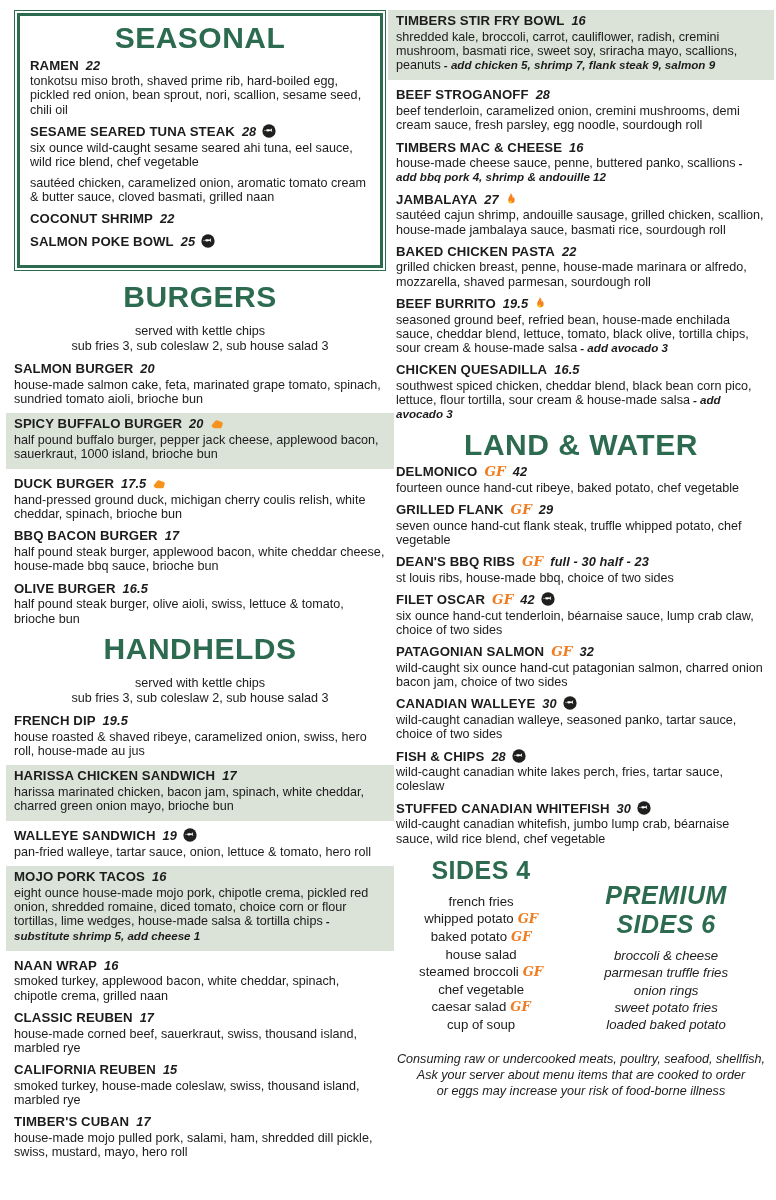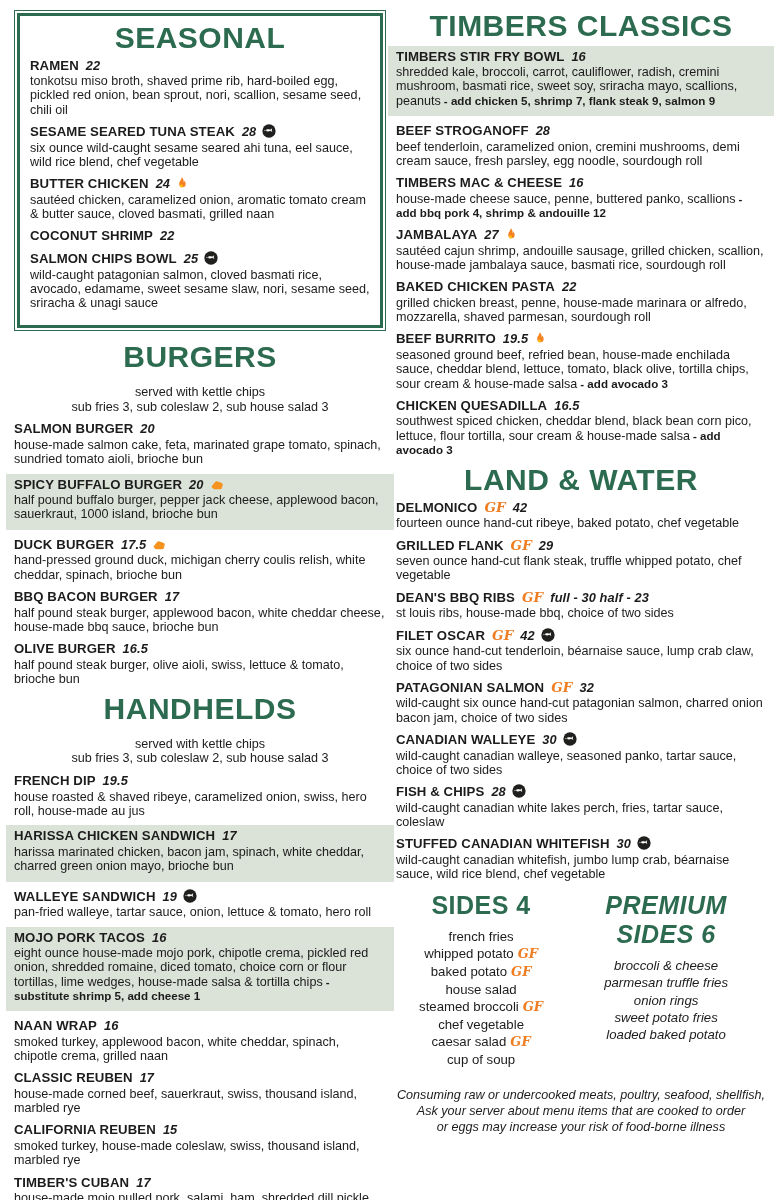--- a/index.html
+++ b/index.html
@@ -27,23 +27,23 @@
 
   .item{margin-bottom:7px;}
   .hl{background:var(--hl);padding:3px 8px 8px;margin:0 -8px 7px;}
 
   .item-head{font-size:13.2px;font-weight:bold;line-height:1.15;letter-spacing:.1px;}
   .price{font-style:italic;font-weight:bold;font-size:12.8px;margin-left:7px;}
   .gf{font-family:"DejaVu Serif",serif;font-style:italic;font-weight:bold;
       color:var(--orange);margin-left:7px;font-size:13.5px;}
   .ic{margin-left:6px;display:inline-block;vertical-align:-2px;line-height:0;}
   .idesc{font-size:12.6px;line-height:1.13;margin-top:1px;}
-  .note{font-weight:bold;font-size:11.6px;margin-left:3px;}
-
-  .sides-row{display:flex;margin-top:10px;}
+  .note{font-style:italic;font-weight:bold;font-size:11.6px;margin-left:3px;}
+
+  .sides-row{display:flex;margin-top:10px;align-items:flex-end;}
   .sides-col{text-align:center;}
   .sides-col-basic{width:46%;}
   .sides-col-premium{width:54%;font-style:italic;}
   .sides-title{font-size:25px;color:var(--green);font-weight:bold;
     letter-spacing:.5px;margin:0 0 8px;}
   .side-line{font-size:13.2px;line-height:1.3;}
   .side-line .gf{margin-left:4px;font-size:13px;}
 
   .footer{text-align:center;font-style:italic;font-size:12.6px;
     line-height:1.28;margin-top:18px;}
@@ -72,42 +72,35 @@
                     <circle cx="10" cy="10" r="9.5" fill="#1f1f1d"></circle>
                     <path d="M3.5 10.2c2.2-2.6 5.2-3.4 8.2-2.1l2.8-2-.6 2.7.8 2.5-3-1.5c-3 1.6-6 .9-8.2-1.6z" fill="#fff"></path>
                     <circle cx="5.8" cy="9.7" r=".7" fill="#1f1f1d"></circle>
                   </svg></span>
               </div>
               <div class="idesc"><span>six ounce wild-caught sesame seared ahi tuna, eel sauce, wild rice blend, chef vegetable</span>
               </div>
             </div>
 
             <div class="item">
-              <div class="item-head"><span>BUTTER CHICKEN</span><span class="price">24</span><span class="ic"><svg width="11" height="14" viewBox="0 0 24 28">
-                    <path fill="#f58220" d="M12 1c2 5-5 8-5 15a7 7 0 0 0 14 0c0-3-1.4-5.2-3-7.2.4 2-.6 3.2-1.6 3.7C17.5 9 16 4 12 1z"></path>
-                    <path fill="#ffc20e" d="M12 17.2c-1.8 0-3.1 1.4-3.1 3.3 0 1.9 1.5 3.4 3.1 3.4s3.1-1.5 3.1-3.4c0-1.9-1.3-3.3-3.1-3.3z"></path>
-                  </svg></span>
-              </div>
               <div class="idesc"><span>sautéed chicken, caramelized onion, aromatic tomato cream &amp; butter sauce, cloved basmati, grilled naan</span>
               </div>
             </div>
 
             <div class="item">
               <div class="item-head"><span>COCONUT SHRIMP</span><span class="price">22</span>
               </div>
             </div>
 
             <div class="item">
-              <div class="item-head"><span>SALMON CHIPS BOWL</span><span class="price">25</span><span class="ic"><svg width="14" height="14" viewBox="0 0 20 20">
+              <div class="item-head"><span>SALMON POKE BOWL</span><span class="price">25</span><span class="ic"><svg width="14" height="14" viewBox="0 0 20 20">
                     <circle cx="10" cy="10" r="9.5" fill="#1f1f1d"></circle>
                     <path d="M3.5 10.2c2.2-2.6 5.2-3.4 8.2-2.1l2.8-2-.6 2.7.8 2.5-3-1.5c-3 1.6-6 .9-8.2-1.6z" fill="#fff"></path>
                     <circle cx="5.8" cy="9.7" r=".7" fill="#1f1f1d"></circle>
                   </svg></span>
-              </div>
-              <div class="idesc"><span>wild-caught patagonian salmon, cloved basmati rice, avocado, edamame, sweet sesame slaw, nori, sesame seed, sriracha &amp; unagi sauce</span>
               </div>
             </div>
           </div>
       </div>
     </div>
 
     <div>
       <div class="section-title">BURGERS</div>
       <div class="sub">
         <div>served with kettle chips</div>
@@ -223,21 +216,20 @@
             <div class="idesc"><span>house-made mojo pulled pork, salami, ham, shredded dill pickle, swiss, mustard, mayo, hero roll</span>
             </div>
           </div>
         </div>
     </div>
   </div>
 
   <div class="col col-right">
 
     <div>
-      <div class="section-title" style="margin-top:0;">TIMBERS CLASSICS</div>
       <div>
 
           <div class="item hl">
             <div class="item-head"><span>TIMBERS STIR FRY BOWL</span><span class="price">16</span>
             </div>
             <div class="idesc"><span>shredded kale, broccoli, carrot, cauliflower, radish, cremini mushroom, basmati rice, sweet soy, sriracha mayo, scallions, peanuts</span><span class="note">- add chicken 5, shrimp 7, flank steak 9, salmon 9</span>
             </div>
           </div>
 
           <div class="item">

